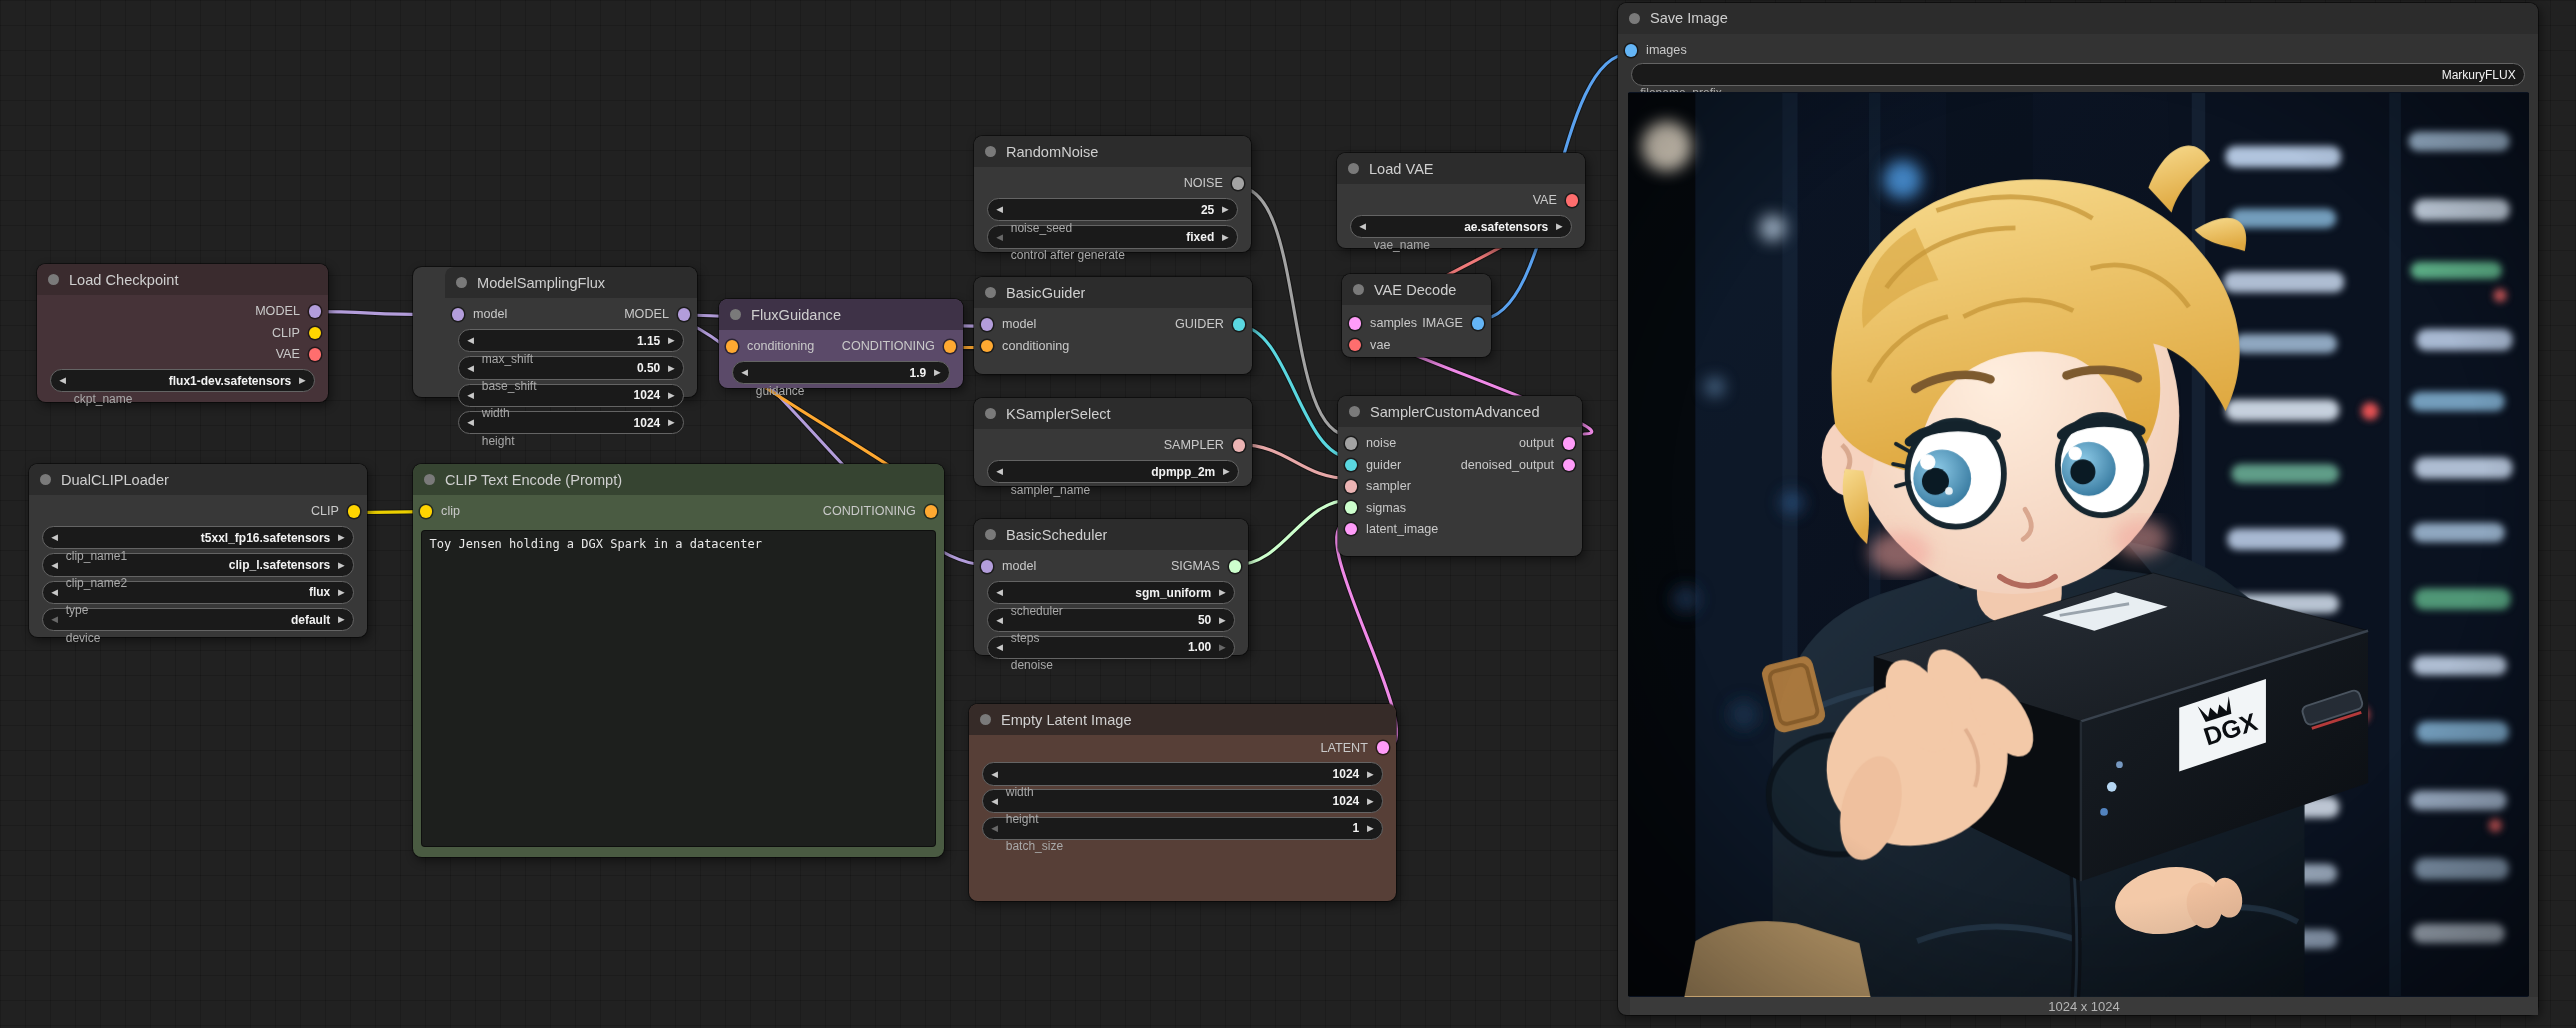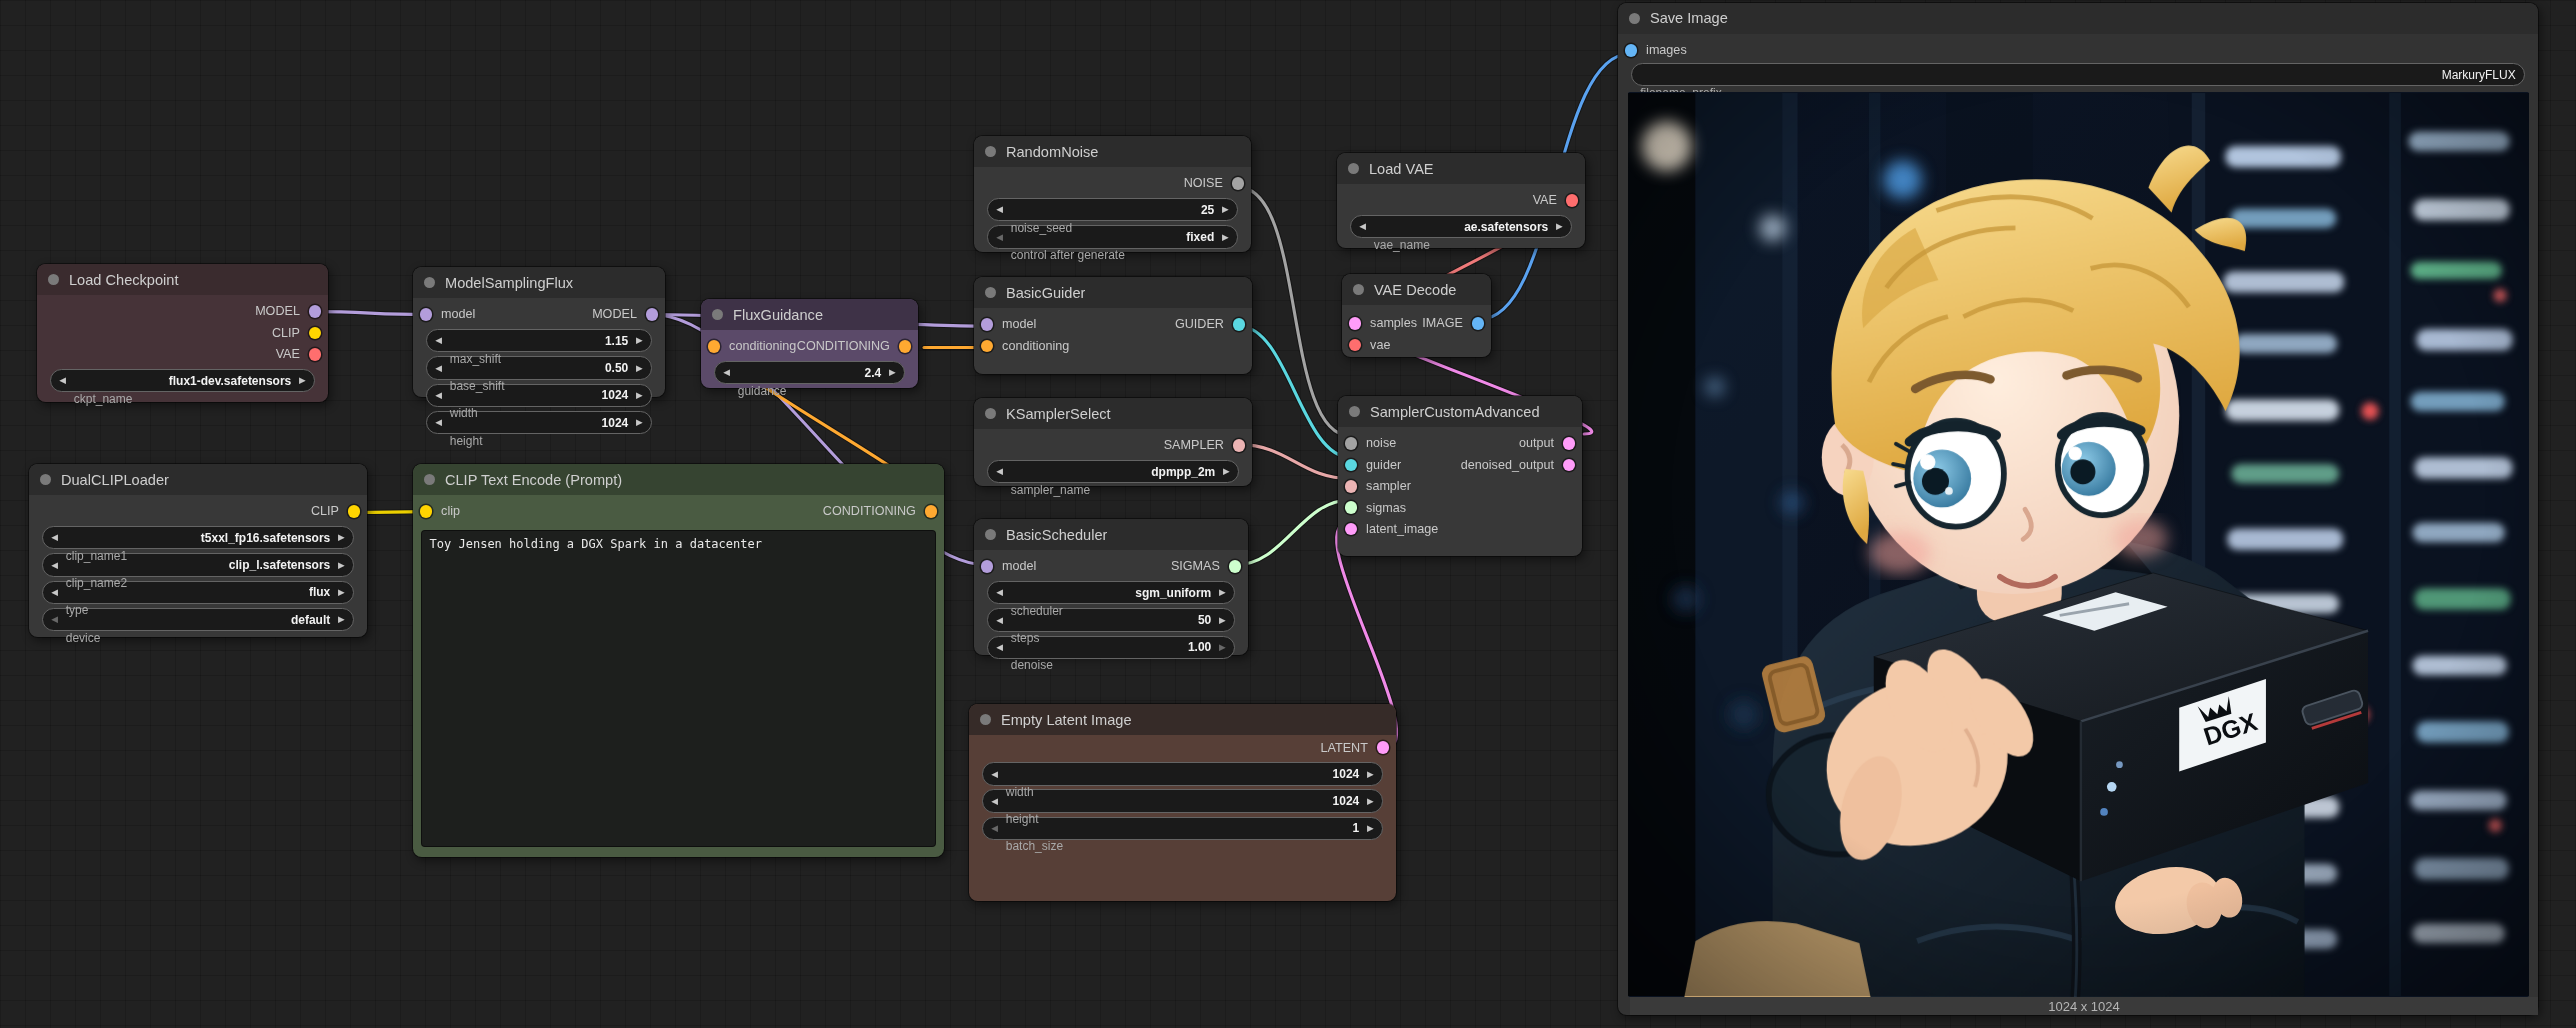--- a/index.html
+++ b/index.html
@@ -167,21 +167,21 @@
   </div>
   <div class="widget">
     <span class="warrow dim">◀</span>
     <span class="wlabel">device</span>
     <span class="wspacer"></span>
     <span class="wvalue">default</span>
     <span class="warrow">▶</span>
   </div>
 </div>
 
-<div class="node" style="left:413px;top:267px;width:252px;height:130px;">
+<div class="node" style="left:413px;top:267px;width:252px;height:130px;padding-left:32px;">
   <div class="nheader">
     <span class="hdot"></span>
     <span class="ntitle">ModelSamplingFlux</span>
   </div>
   <div class="slots">
     <div class="row">
       <div class="in">
           <span class="port" style="--pc:#b39ddb"></span>
           <span class="plabel">model</span>
         </div>
@@ -234,42 +234,42 @@
         </div>
       <div class="out">
           <span class="plabel">CONDITIONING</span>
           <span class="port" style="--pc:#ffa931"></span>
         </div>
     </div>
   </div>
   <div class="prompt-box">Toy Jensen holding a DGX Spark in a datacenter</div>
 </div>
 
-<div class="node" style="left:701px;top:299px;width:217px;height:89px;--hdr:#3e3247;--body:#5b4a69;">
+<div class="node" style="left:719px;top:299px;width:244px;height:89px;--hdr:#3e3247;--body:#5b4a69;">
   <div class="nheader">
     <span class="hdot"></span>
     <span class="ntitle">FluxGuidance</span>
   </div>
   <div class="slots">
     <div class="row">
       <div class="in">
           <span class="port" style="--pc:#ffa931"></span>
           <span class="plabel">conditioning</span>
         </div>
       <div class="out">
           <span class="plabel">CONDITIONING</span>
           <span class="port" style="--pc:#ffa931"></span>
         </div>
     </div>
   </div>
   <div class="widget">
     <span class="warrow">◀</span>
     <span class="wlabel">guidance</span>
       <span class="wspacer"></span>
-    <span class="wvalue">2.4</span>
+    <span class="wvalue">1.9</span>
     <span class="warrow">▶</span>
   </div>
 </div>
 
 <div class="node" style="left:974px;top:136px;width:277px;height:116px;">
   <div class="nheader">
     <span class="hdot"></span>
     <span class="ntitle">RandomNoise</span>
   </div>
   <div class="slots">

